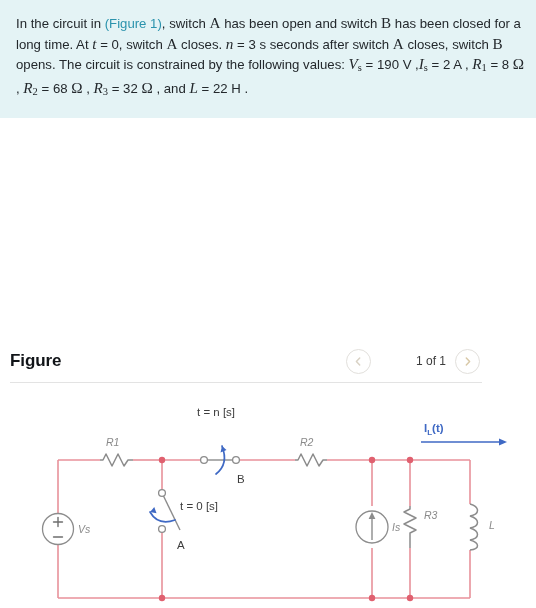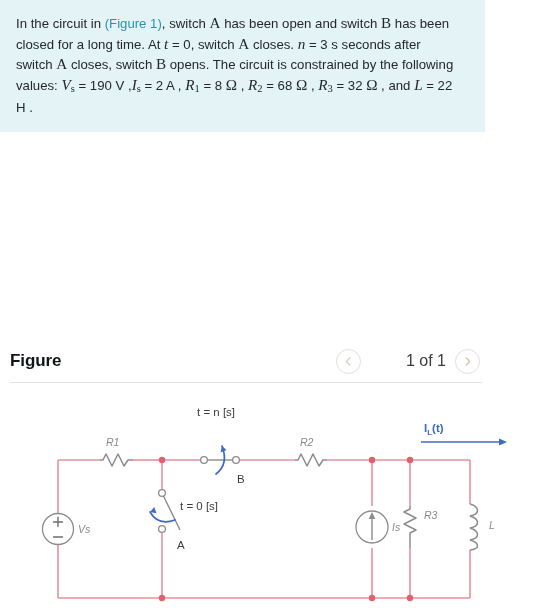--- a/index.html
+++ b/index.html
@@ -12,23 +12,23 @@
     height: 608px;
     font-family: "Liberation Sans", sans-serif;
     color: #23282c;
     overflow: hidden;
     position: relative;
   }
 
   
   .problem-panel {
     background: #e4f3f5;
-    padding: 13px 29px 14px 16px;
+    padding: 13px 8px 14px 16px;
     box-sizing: border-box;
-    width: 485px;
+    width: 536px;
     min-height: 118px;
   }
   .problem-text {
     font-size: 13.2px;
     line-height: 19.5px;
     color: #23282c;
   }
   .fig-link {
     color: #2b93ad;
     text-decoration: none;
@@ -91,21 +91,21 @@
     border: 1px solid #e2e0dc;
     background: #ffffff;
     display: flex;
     align-items: center;
     justify-content: center;
     cursor: pointer;
     padding: 0;
   }
   .pager-btn svg { display: block; }
   .pager-label {
-    font-size: 16px;
+    font-size: 12px;
     color: #3c3c3c;
     margin-left: 36px;
   }
   .figure-divider {
     height: 1px;
     background: #e3e3e3;
     margin: 0 10px 0 10px;
   }
 
   

